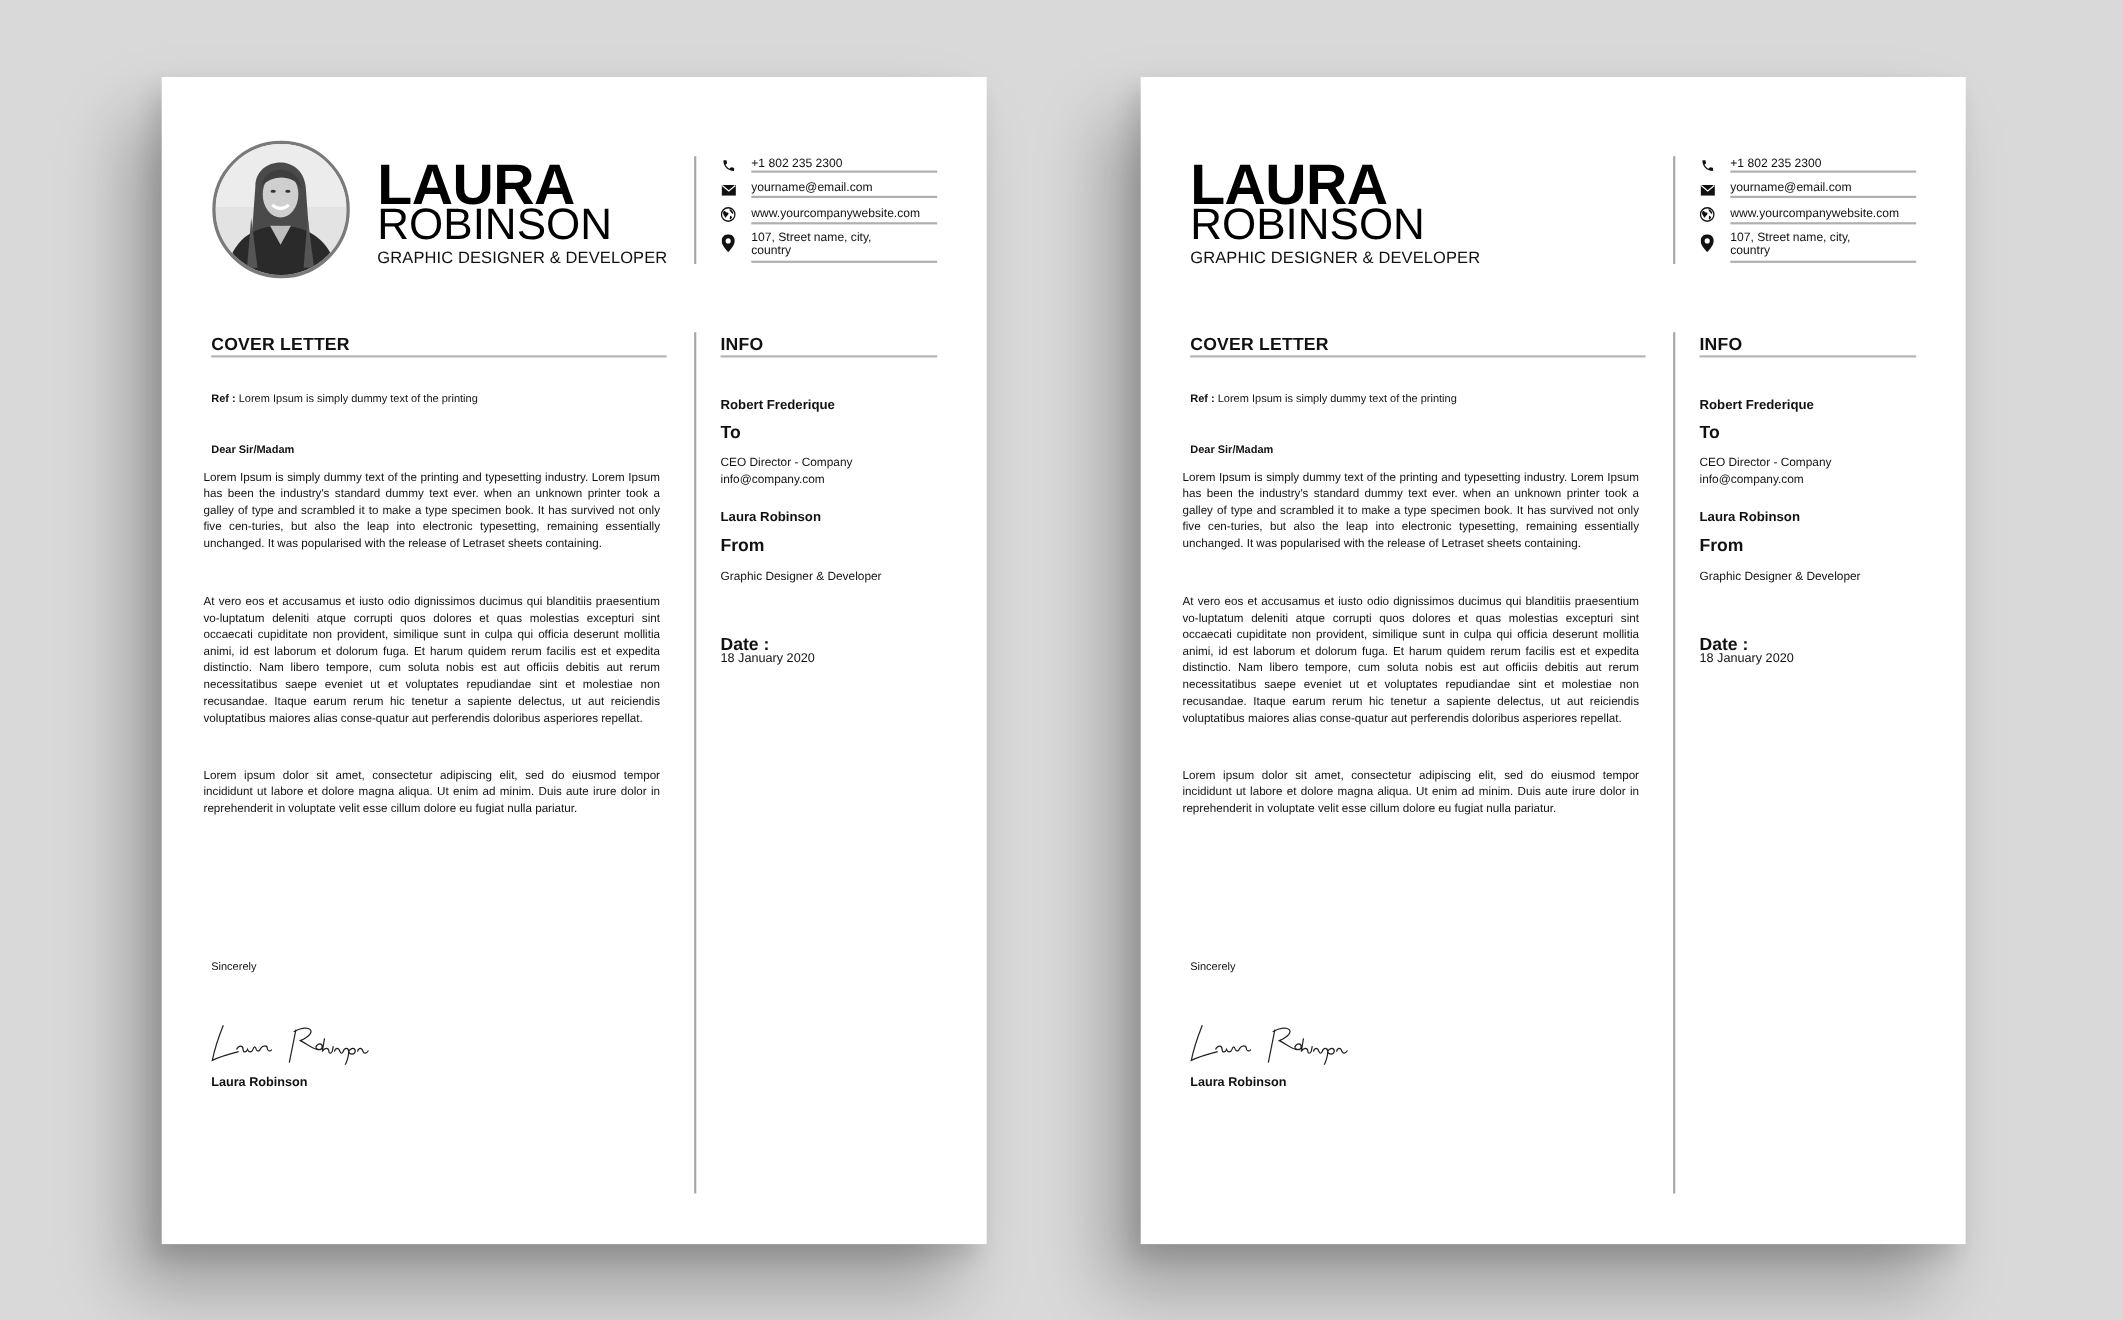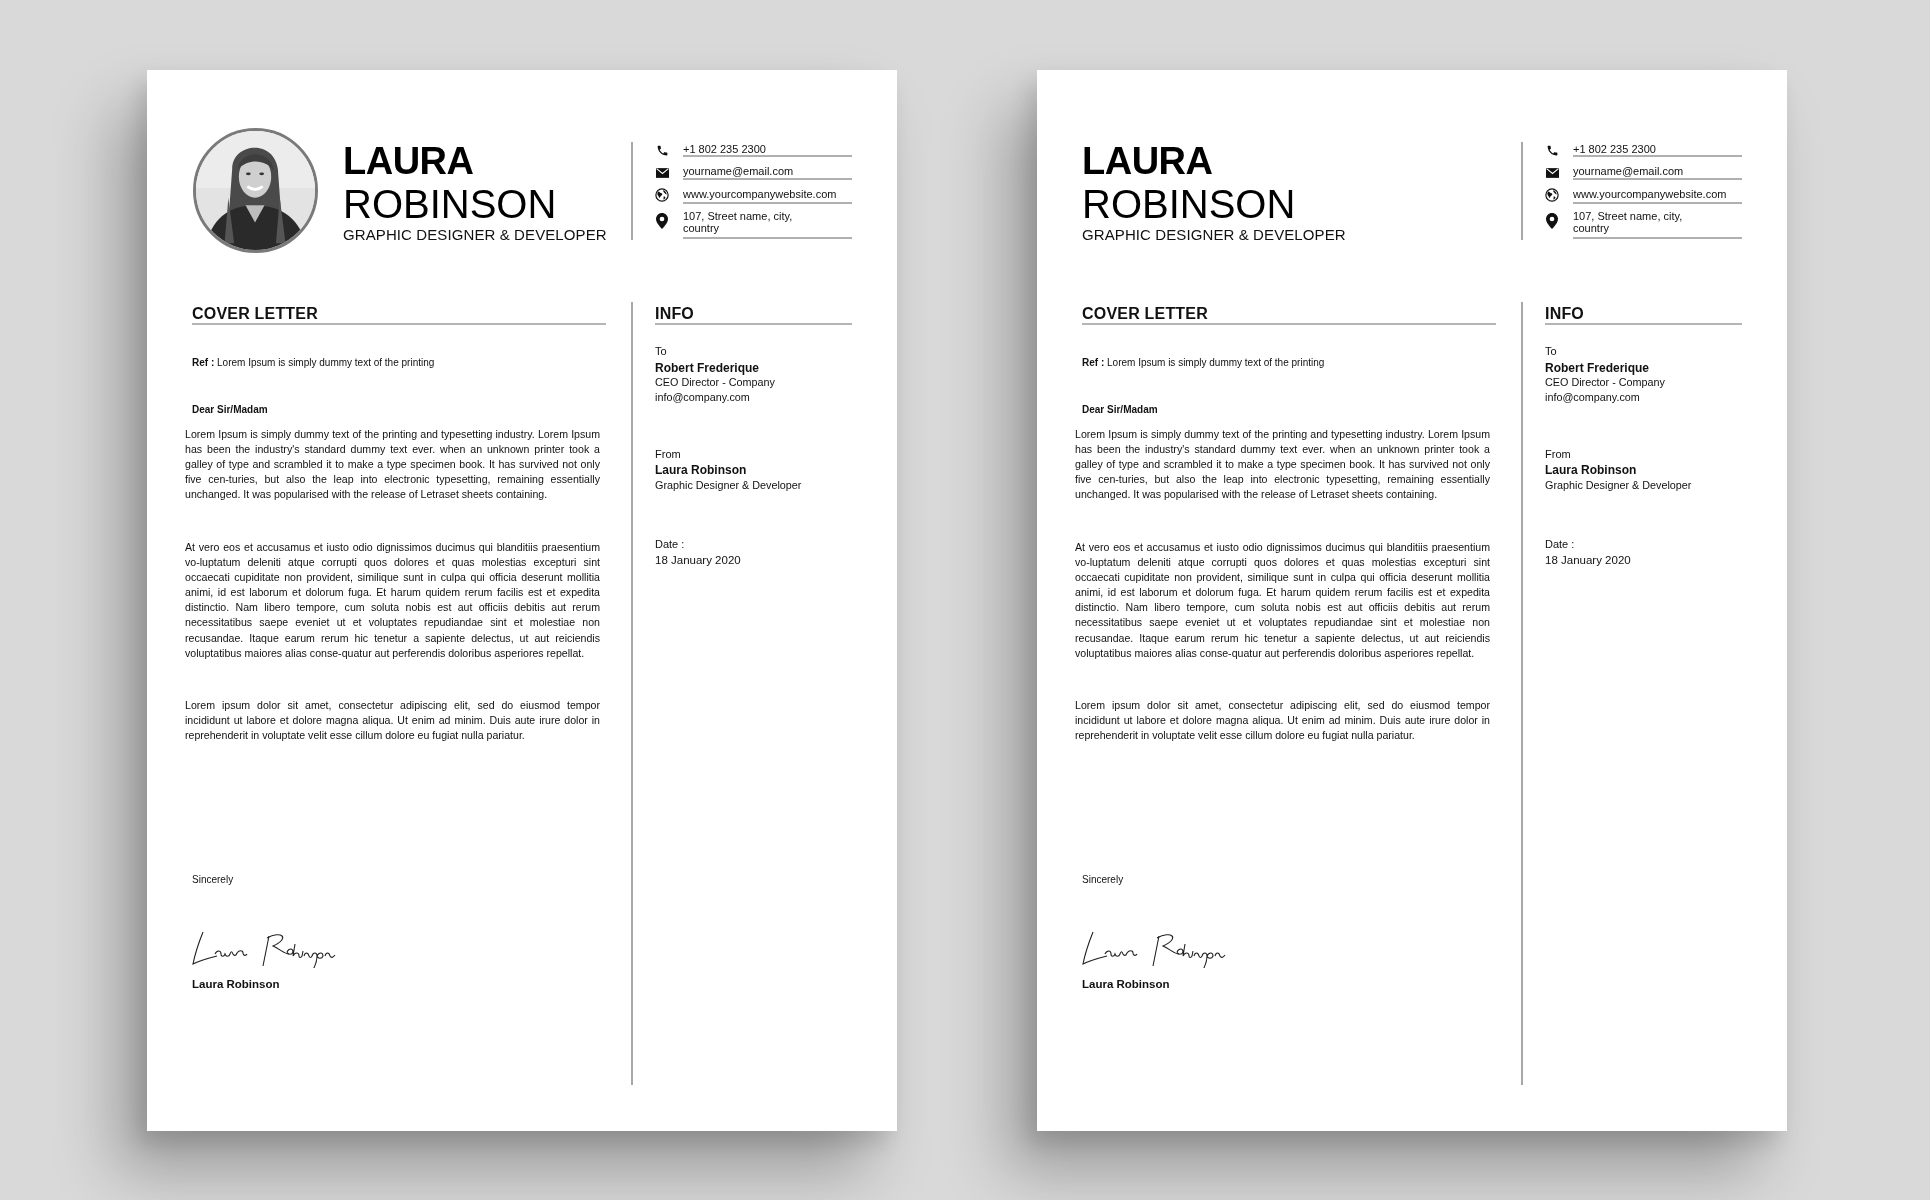--- a/index.html
+++ b/index.html
@@ -26,21 +26,21 @@
   
   .photo {
     position: absolute; left: 46px; top: 58px;
     width: 125px; height: 125px; border-radius: 50%;
     border: 3px solid #7a7a7a; overflow: hidden;
     background: linear-gradient(180deg, #e8e8e8 0%, #d6d6d6 100%);
   }
   .photo svg { width: 100%; height: 100%; display: block; }
 
   
-  .first-name { font-weight: 700; font-size: 38px; letter-spacing: -0.5px; line-height: 1; color: #000; }
+  .first-name { font-weight: 700; font-size: 52px; letter-spacing: -0.5px; line-height: 1; color: #000; }
   .last-name { font-weight: 400; font-size: 40px; letter-spacing: 0px; line-height: 1; color: #000; }
   .job-title { font-size: 15px; letter-spacing: 0.1px; line-height: 1; color: #111; }
 
   .vline { position: absolute; width: 2px; background: #a8a8a8; }
 
   
   .contact { position: absolute; left: 507px; width: 200px; }
   .contact-row { position: absolute; left: 0; width: 200px; }
   .contact-icon { position: absolute; left: 0; width: 16px; height: 16px; display: flex; align-items: center; justify-content: center; }
   .contact-icon svg { display: block; }
@@ -48,23 +48,23 @@
   .contact-rule { position: absolute; left: 29px; width: 169px; height: 2px; background: #b0b0b0; }
 
   
   .section-title { font-weight: 700; font-size: 16px; line-height: 1; color: #111; letter-spacing: 0.2px; }
   .hrule { position: absolute; height: 2px; background: #b5b5b5; }
 
   .body-text { font-size: 10px; line-height: 15px; color: #111; }
   .para { position: absolute; left: 38px; width: 415px; text-align: justify; font-size: 10.6px; line-height: 15.1px; color: #111; }
   .bold { font-weight: 700; }
 
-  .info-label { font-size: 11px; font-weight: 400; line-height: 1; }
+  .info-label { font-size: 16px; font-weight: 700; line-height: 1; margin-top: 40px; }
   .info-name { font-size: 12px; font-weight: 700; line-height: 1; }
-  .info-sub { font-size: 10.8px; line-height: 1; }
+  .info-sub { font-size: 10.8px; line-height: 1; margin-top: 39px; }
 
   .signature { position: absolute; }
 </style>
 </head>
 <body>
 
 <div class="page page-1">
   <div class="photo">
     <svg viewBox="0 0 125 125">
       <rect width="125" height="125" fill="#e3e3e3"></rect>

